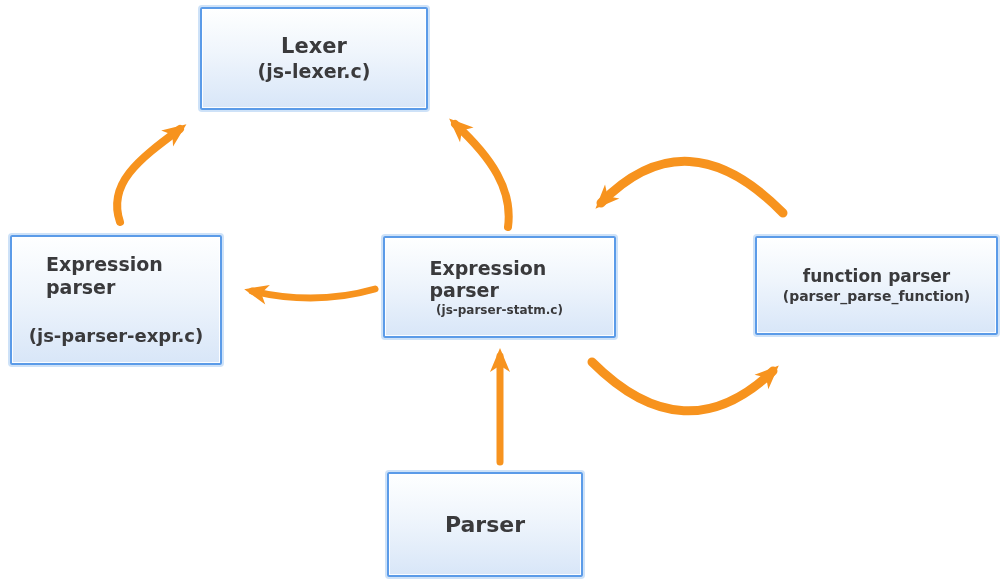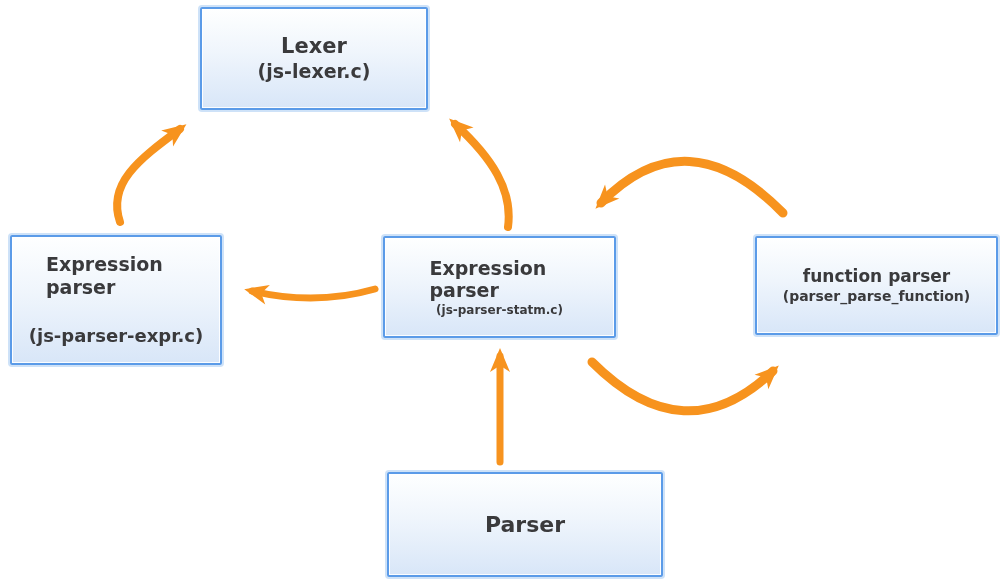--- a/index.html
+++ b/index.html
@@ -49,21 +49,21 @@
   .node--expression .node-sub{font-size:18px;}
 
   .node--statement{left:383px;top:236px;width:233px;height:102px;}
   .node--statement .node-title{font-size:19px;max-width:140px;}
   .node--statement .node-sub{font-size:12px;}
 
   .node--function{left:755px;top:236px;width:243px;height:99px;}
   .node--function .node-title{font-size:17px;}
   .node--function .node-sub{font-size:14px;}
 
-  .node--parser{left:387px;top:472px;width:276px;height:105px;}
+  .node--parser{left:387px;top:472px;width:196px;height:105px;}
   .node--parser .node-title{font-size:22px;}
   .node--parser .node-sub{font-size:18px;}
 </style>
 </head>
 <body>
 
 <div class="canvas">
 
   <svg class="arrows" viewBox="0 0 1005 584" xmlns="http://www.w3.org/2000/svg">
     <defs>

